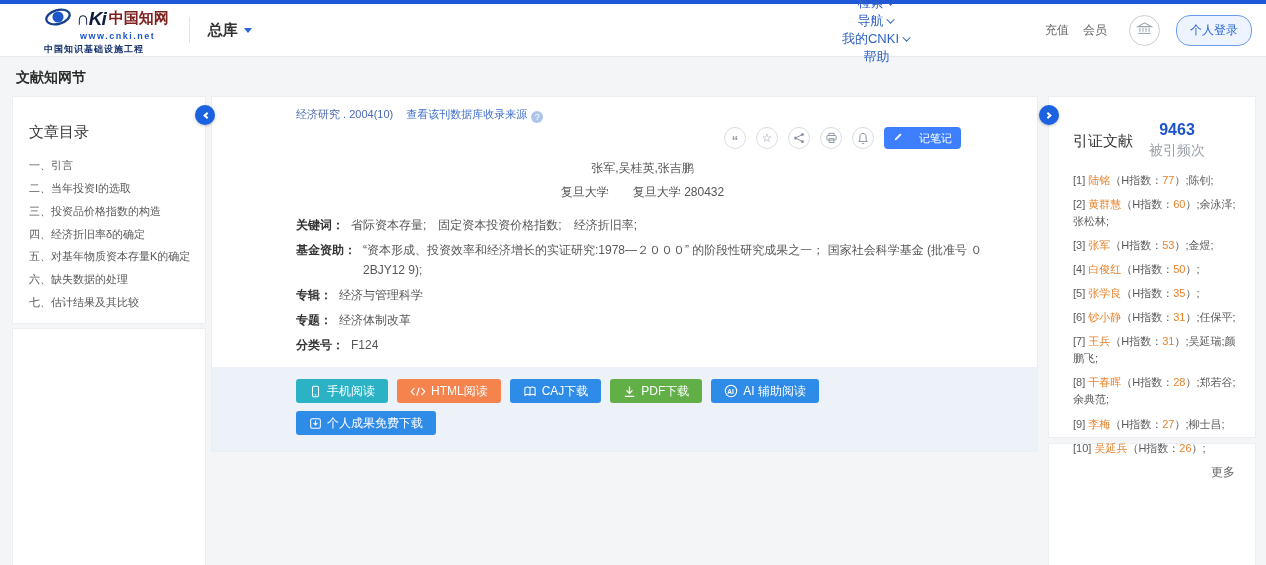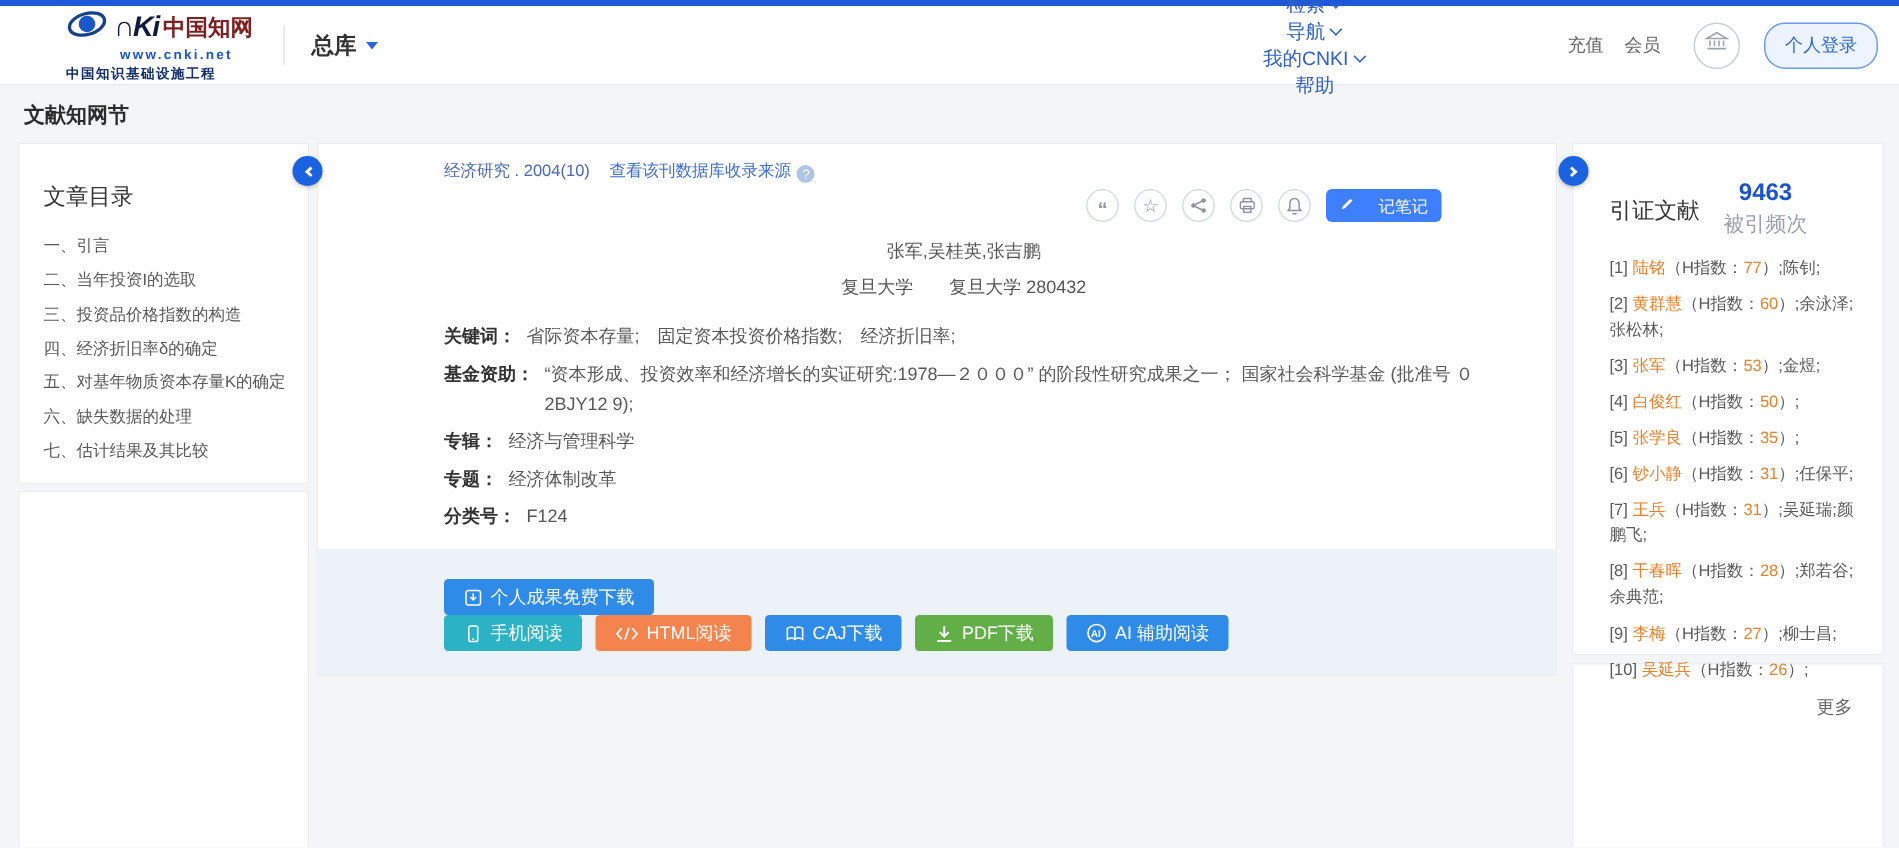--- a/index.html
+++ b/index.html
@@ -241,73 +241,73 @@
             <span class="field-value">经济体制改革</span>
           </div>
           <div class="field-row">
             <span class="field-label">分类号：</span>
             <span class="field-value">F124</span>
           </div>
         </div>
       </div>
 
       <div class="main-footer">
+        <div class="btn-row">
+            <button class="act-btn" style="background: rgb(43, 179, 197);">
+              <span style="display: flex;">
+                <svg width="13" height="13" viewBox="0 0 14 14" fill="none" stroke="#fff" stroke-width="1.1">
+                  <rect x="3.8" y="1.4" width="6.4" height="11.2" rx="1.3"></rect>
+                  <circle cx="7" cy="10.7" r="0.7" fill="#fff" stroke="none"></circle>
+                </svg>
+              </span>
+              <span>手机阅读</span>
+            </button>
+            <button class="act-btn" style="background: rgb(245, 131, 78);">
+              <span style="display: flex;">
+                <svg width="16" height="11" viewBox="0 0 18 12" fill="none" stroke="#fff" stroke-width="1.3">
+                  <path d="M5 2 L1.5 6 L5 10 M13 2 L16.5 6 L13 10 M10.5 1.5 L7.5 10.5"></path>
+                </svg>
+              </span>
+              <span>HTML阅读</span>
+            </button>
+            <button class="act-btn" style="background: rgb(46, 139, 232);">
+              <span style="display: flex;">
+                <svg width="14" height="13" viewBox="0 0 14 14" fill="none" stroke="#fff" stroke-width="1.1">
+                  <path d="M1.5 3.2 C3.4 2 5.6 2 7 3.2 C8.4 2 10.6 2 12.5 3.2 L12.5 11 C10.6 9.9 8.4 9.9 7 11 C5.6 9.9 3.4 9.9 1.5 11 Z M7 3.2 L7 11"></path>
+                </svg>
+              </span>
+              <span>CAJ下载</span>
+            </button>
+            <button class="act-btn" style="background: rgb(97, 175, 70);">
+              <span style="display: flex;">
+                <svg width="13" height="13" viewBox="0 0 14 14" fill="none" stroke="#fff" stroke-width="1.4">
+                  <path d="M7 1.5 L7 8.6 M3.8 5.8 L7 9 L10.2 5.8 M2 12.2 L12 12.2"></path>
+                </svg>
+              </span>
+              <span>PDF下载</span>
+            </button>
+            <button class="act-btn" style="background: rgb(46, 139, 232);">
+              <span style="display: flex;">
+                <svg width="14" height="14" viewBox="0 0 14 14">
+                  <circle cx="7" cy="7" r="5.7" fill="none" stroke="#fff" stroke-width="1.1"></circle>
+                  <text x="3.3" y="9.5" font-size="6.5" fill="#fff" font-weight="bold" font-family="sans-serif">AI</text>
+                </svg>
+              </span>
+              <span>AI 辅助阅读</span>
+            </button>
+          </div>
         <div class="btn-row btn-row2">
             <button class="act-btn" style="background: rgb(46, 139, 232);">
               <span style="display: flex;">
                 <svg width="13" height="13" viewBox="0 0 14 14" fill="none" stroke="#fff" stroke-width="1.1">
                   <rect x="1.8" y="1.8" width="10.4" height="10.4" rx="1.6"></rect>
                   <path d="M7 3.8 L7 8.4 M4.9 6.4 L7 8.6 L9.1 6.4"></path>
                 </svg>
               </span>
               <span>个人成果免费下载</span>
-            </button>
-          </div>
-        <div class="btn-row">
-            <button class="act-btn" style="background: rgb(43, 179, 197);">
-              <span style="display: flex;">
-                <svg width="13" height="13" viewBox="0 0 14 14" fill="none" stroke="#fff" stroke-width="1.1">
-                  <rect x="3.8" y="1.4" width="6.4" height="11.2" rx="1.3"></rect>
-                  <circle cx="7" cy="10.7" r="0.7" fill="#fff" stroke="none"></circle>
-                </svg>
-              </span>
-              <span>手机阅读</span>
-            </button>
-            <button class="act-btn" style="background: rgb(245, 131, 78);">
-              <span style="display: flex;">
-                <svg width="16" height="11" viewBox="0 0 18 12" fill="none" stroke="#fff" stroke-width="1.3">
-                  <path d="M5 2 L1.5 6 L5 10 M13 2 L16.5 6 L13 10 M10.5 1.5 L7.5 10.5"></path>
-                </svg>
-              </span>
-              <span>HTML阅读</span>
-            </button>
-            <button class="act-btn" style="background: rgb(46, 139, 232);">
-              <span style="display: flex;">
-                <svg width="14" height="13" viewBox="0 0 14 14" fill="none" stroke="#fff" stroke-width="1.1">
-                  <path d="M1.5 3.2 C3.4 2 5.6 2 7 3.2 C8.4 2 10.6 2 12.5 3.2 L12.5 11 C10.6 9.9 8.4 9.9 7 11 C5.6 9.9 3.4 9.9 1.5 11 Z M7 3.2 L7 11"></path>
-                </svg>
-              </span>
-              <span>CAJ下载</span>
-            </button>
-            <button class="act-btn" style="background: rgb(97, 175, 70);">
-              <span style="display: flex;">
-                <svg width="13" height="13" viewBox="0 0 14 14" fill="none" stroke="#fff" stroke-width="1.4">
-                  <path d="M7 1.5 L7 8.6 M3.8 5.8 L7 9 L10.2 5.8 M2 12.2 L12 12.2"></path>
-                </svg>
-              </span>
-              <span>PDF下载</span>
-            </button>
-            <button class="act-btn" style="background: rgb(46, 139, 232);">
-              <span style="display: flex;">
-                <svg width="14" height="14" viewBox="0 0 14 14">
-                  <circle cx="7" cy="7" r="5.7" fill="none" stroke="#fff" stroke-width="1.1"></circle>
-                  <text x="3.3" y="9.5" font-size="6.5" fill="#fff" font-weight="bold" font-family="sans-serif">AI</text>
-                </svg>
-              </span>
-              <span>AI 辅助阅读</span>
             </button>
           </div>
 
       </div>
     </div>
 
   </div>
 
   <div class="col-right">
     <div class="card cit-card">

